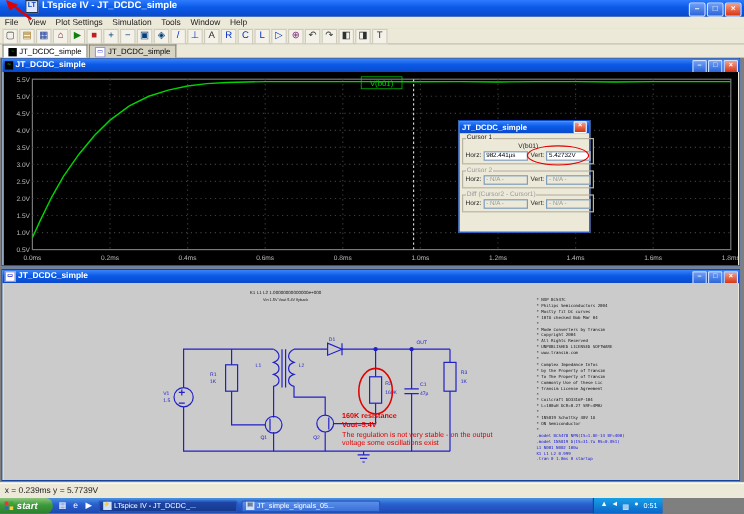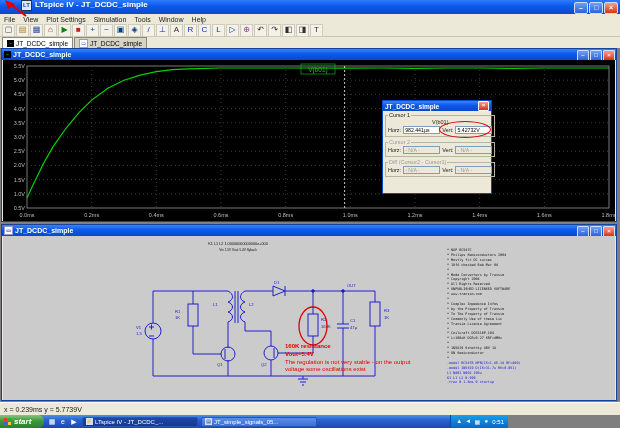--- a/index.html
+++ b/index.html
@@ -59,21 +59,21 @@
   .cursor-dlg legend.gray, .gray{color:#9a9a9a;}
   .sigline{text-align:center;font-size:5.5px;margin:0 0 1px 0;color:#222;}
   .dlgrow{display:flex;align-items:center;gap:2px;font-size:5.5px;color:#222;}
   .dlgfield{width:37px;height:8px;font-size:5.2px;border:1px solid #7f9db9;background:#fff;
     padding:0 1px;box-sizing:border-box;font-family:"Liberation Sans",sans-serif;}
   .dlgfield.na{color:#9a9a9a;background:#ece9d8;}
   .red-ellipse{position:absolute;border:1.5px solid #e00000;border-radius:50%;z-index:30;}
   .statusbar{position:absolute;left:0;bottom:13px;width:620px;height:13px;background:#ece9d8;
     border-top:1px solid #fff;font-size:7px;color:#222;display:flex;align-items:center;
     padding-left:4px;box-sizing:border-box;z-index:5;}
-  .taskbar{position:absolute;left:0;bottom:0;width:508px;height:13px;
+  .taskbar{position:absolute;left:0;bottom:0;width:552px;height:13px;
     background:linear-gradient(180deg,#4993e2,#2a5fd0 40%,#1c48ae);display:flex;
     align-items:center;z-index:40;}
   .startbtn{height:13px;width:44px;background:linear-gradient(180deg,#8cc57a,#3c9a3c 45%,#2d7f2d);
     border-radius:0 6px 6px 0;color:#fff;font-weight:bold;font-style:italic;font-size:8px;
     display:flex;align-items:center;gap:2px;padding-left:4px;box-sizing:border-box;}
   .flag{width:8px;height:8px;display:grid;grid-template-columns:3px 3px;grid-auto-rows:3px;gap:1px;}
   .flag i{display:block;}
   .ql{display:flex;gap:1px;margin-left:3px;}
   .qlicon{width:10px;height:10px;font-size:7px;color:#fff;text-align:center;line-height:10px;}
   .taskbtn{height:10px;margin-left:3px;width:116px;background:linear-gradient(180deg,#5a8fe8,#3a6fd8);

